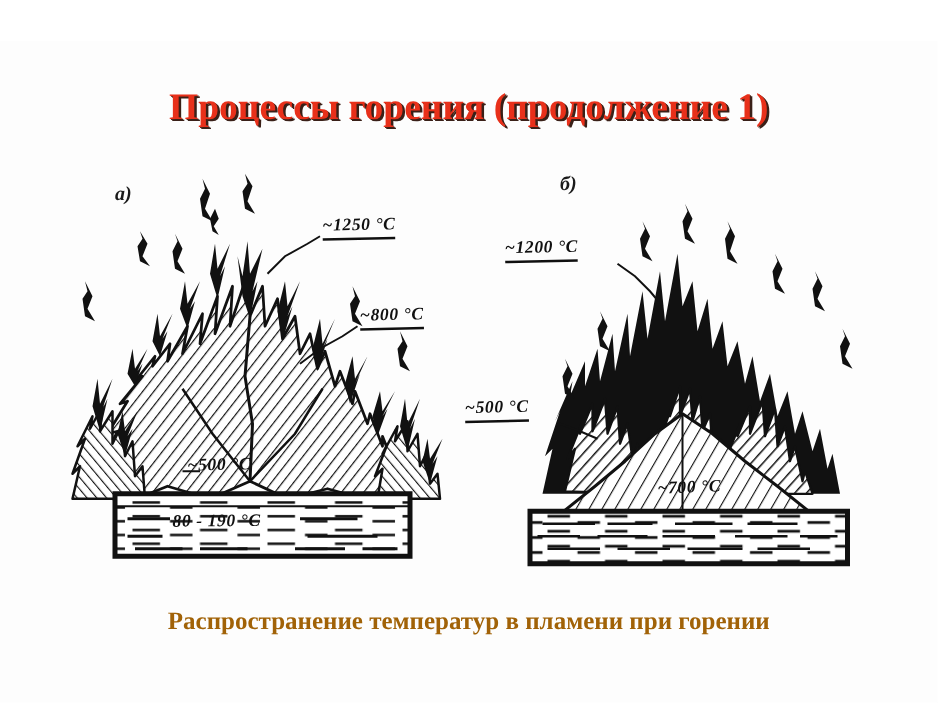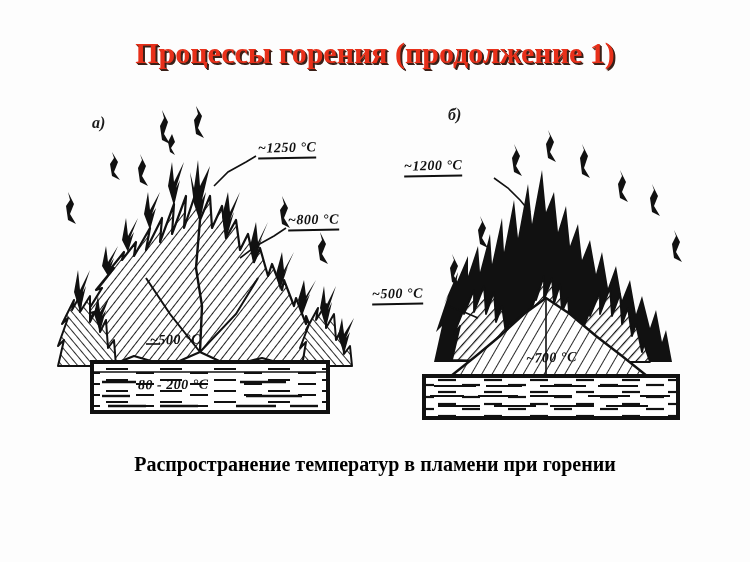--- a/index.html
+++ b/index.html
@@ -12,20 +12,21 @@
     height: 562px;
     overflow: hidden;
     font-family: "Liberation Serif", serif;
     position: relative;
   }
 
   #slide {
     position: absolute;
     inset: 0;
     background: #fdfdfd;
+    margin-top: 33px;
   }
 
   
   #slide-title {
     position: absolute;
     top: 36px;
     left: 0;
     width: 750px;
     text-align: center;
     font-family: "Liberation Serif", serif;
@@ -106,21 +107,21 @@
   #caption {
     position: absolute;
     top: 450px;
     left: 0;
     width: 750px;
     text-align: center;
     font-family: "Liberation Serif", serif;
     font-weight: bold;
     font-size: 20px;
     line-height: 28px;
-    color: #000000;
+    color: #a16207;
   }
   #caption .cap-line { display: block; }
 </style>
 </head>
 <body>
 
 <div id="slide">
 
   <div id="slide-title">Процессы горения (продолжение 1)</div>
 
@@ -218,21 +219,21 @@
             <line x1="186" y1="306" x2="226" y2="306"></line>
             <line x1="240" y1="306" x2="268" y2="306"></line>
             <line x1="110" y1="306" x2="148" y2="306"></line>
           </g>
         </g>
       </svg>
 
       <div class="temp-label underlined" id="lbl-a1">~1250 °C</div>
       <div class="temp-label underlined" id="lbl-a2">~800 °C</div>
       <div class="temp-label" id="lbl-a3">~500 °C</div>
-      <div class="temp-label" id="lbl-a4">80 - 200 °C</div>
+      <div class="temp-label" id="lbl-a4">80 - 190 °C</div>
     </div>
 
     <div class="panel" id="panel-b">
 
       <div class="panel-label">б)</div>
 
       <svg class="fig-svg" viewBox="0 0 320 330">
         <defs>
           <pattern id="hatchB" width="7" height="7" patternTransform="rotate(42)" patternUnits="userSpaceOnUse">
             <rect width="7" height="7" fill="#ffffff"></rect>

